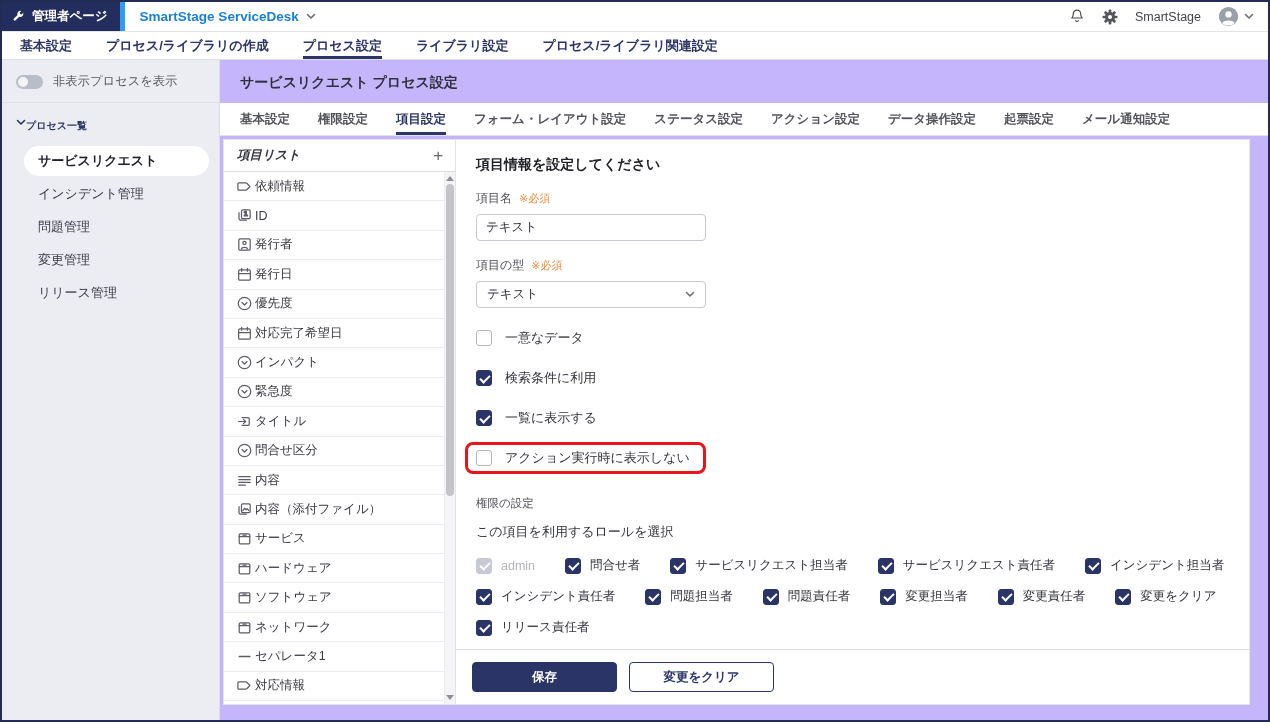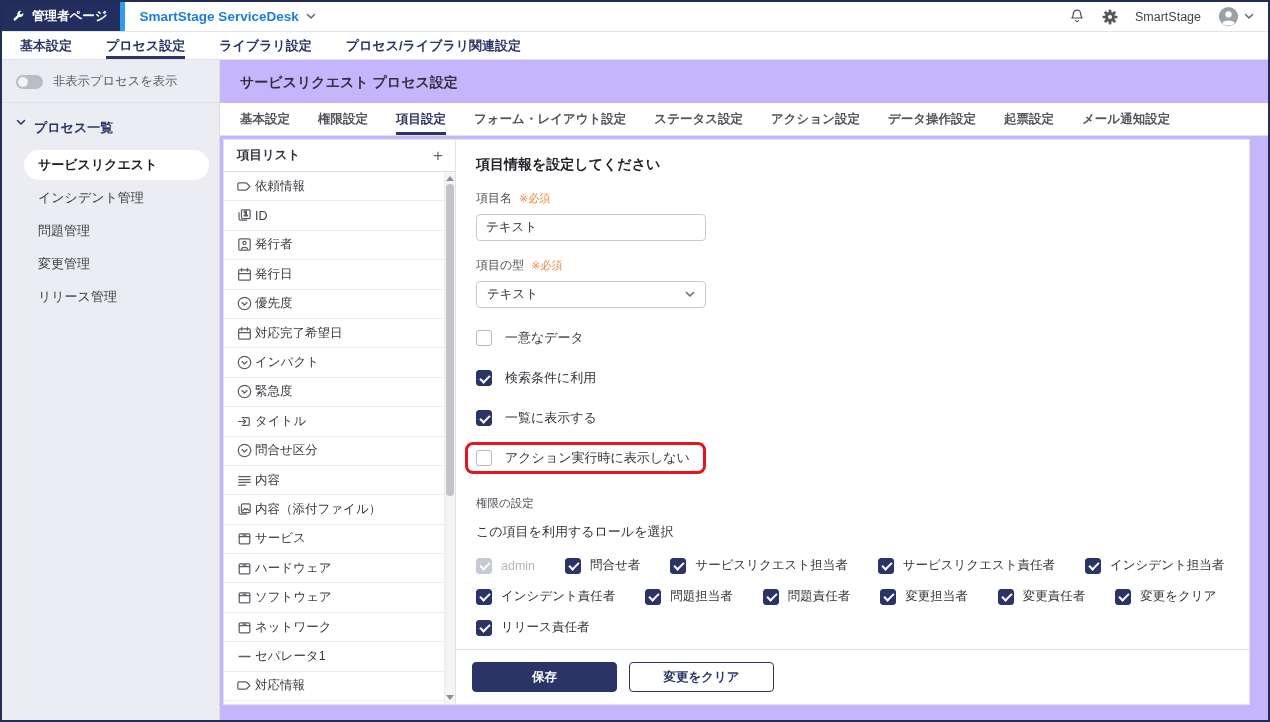--- a/index.html
+++ b/index.html
@@ -32,42 +32,42 @@
   .body{ flex:1; display:flex; min-height:0;border-radius:24px; }
 
   
   .sidebar{ width:218px; flex:none; background:#ecedf3; border-right:1px solid #dcdee5; }
   .toggle-row{ display:flex; align-items:center; gap:10px; padding:13px 14px 12px;
     border-bottom:1px solid #dfe0e6; color:#5a5b60; font-size:12.3px; }
   .toggle{ width:27px; height:14px; border-radius:7px; background:#b9bdc7; position:relative;
     flex:none; cursor:pointer; }
   .toggle::after{ content:""; position:absolute; left:2px; top:2px; width:10px; height:10px;
     border-radius:50%; background:#f4f4f6; }
-  .section-row{ display:flex; align-items:flex-start; gap:8px; padding:16px 14px 10px;
-    color:#2b3566; font-weight:bold; font-size:13px; cursor:pointer; }
+  .section-row{ display:flex; align-items:flex-start; padding:16px 14px 10px;
+    color:#2b3566; font-weight:bold; font-size:10px; cursor:pointer; }
   .side-item{ margin:3px 10px 3px 22px; padding:6px 14px; border-radius:16px;
     font-size:13px; color:#3c3d45; cursor:pointer; }
   .side-item.selected{ background:#fff; font-weight:bold; color:#1e2029; }
 
   
   .main{ flex:1; display:flex; flex-direction:column; min-width:0; }
   .page-title{ padding:14px 20px 11px; font-size:14px; font-weight:bold; color:#30313a; }
   .ptabs{ height:33px; background:#fff; border-bottom:1px solid #e0e1e6; display:flex;
     gap:28px; padding:0 20px; flex:none; }
   .ptab{ display:flex; align-items:center; height:100%; font-size:12.5px; font-weight:bold;
     color:#53545c; border-bottom:3px solid transparent; padding-top:3px; cursor:pointer; white-space:nowrap; }
   .ptab.active{ color:#2b3566; border-bottom-color:#2b3566; }
 
   .content-wrap{ flex:1; min-height:0; padding:3px 18px 15px 3px; display:flex; }
   .content{ flex:1; background:#fff; border:1px solid #e4e5ea; display:flex; min-height:0; }
 
   
   .itemlist{ width:232px; flex:none; border-right:1px solid #e2e3e8; display:flex; flex-direction:column; min-height:0; }
   .il-header{ display:flex; align-items:flex-start; justify-content:space-between;
-    padding:7px 10px 7px 13px; border-bottom:1px solid #dcdde2; flex:none; }
+    padding:7px 10px 7px 13px; border-bottom:1px solid #dcdde2; flex:none;font-style:italic; }
   .il-title{ font-size:12.5px; font-weight:bold; color:#33343d; }
   .il-add{ font-size:17px; color:#63646b; cursor:pointer; line-height:1; padding:0 2px; }
   .il-body{ flex:1; display:flex; min-height:0; overflow:hidden; }
   .il-rows{ flex:1; min-width:0; }
   .il-row{ height:29.4px; display:flex; align-items:center; gap:2px; padding:0 6px 0 12px;
     border-bottom:1px solid #ececf0; font-size:12.5px; color:#3a3b42; cursor:pointer; }
   .li-icon{ width:17px; height:17px; flex:none; color:#5c5d66; }
   .li-icon *{ stroke:currentColor; stroke-width:1.3; fill:none; stroke-linecap:round; stroke-linejoin:round; }
   .sb{ width:11px; flex:none; background:#f4f4f6; border-left:1px solid #ececf0;
     display:flex; flex-direction:column; align-items:center; }
@@ -215,20 +215,23 @@
       </span>
     </div>
   </header>
 
   <nav class="gtabs">
 
       <div class="gtab">
         <span>基本設定</span>
       </div>
 
+      <div class="gtab">
+        <span>プロセス/ライブラリの作成</span>
+      </div>
 
       <div class="gtab active">
         <span>プロセス設定</span>
       </div>
 
       <div class="gtab">
         <span>ライブラリ設定</span>
       </div>
 
       <div class="gtab">

